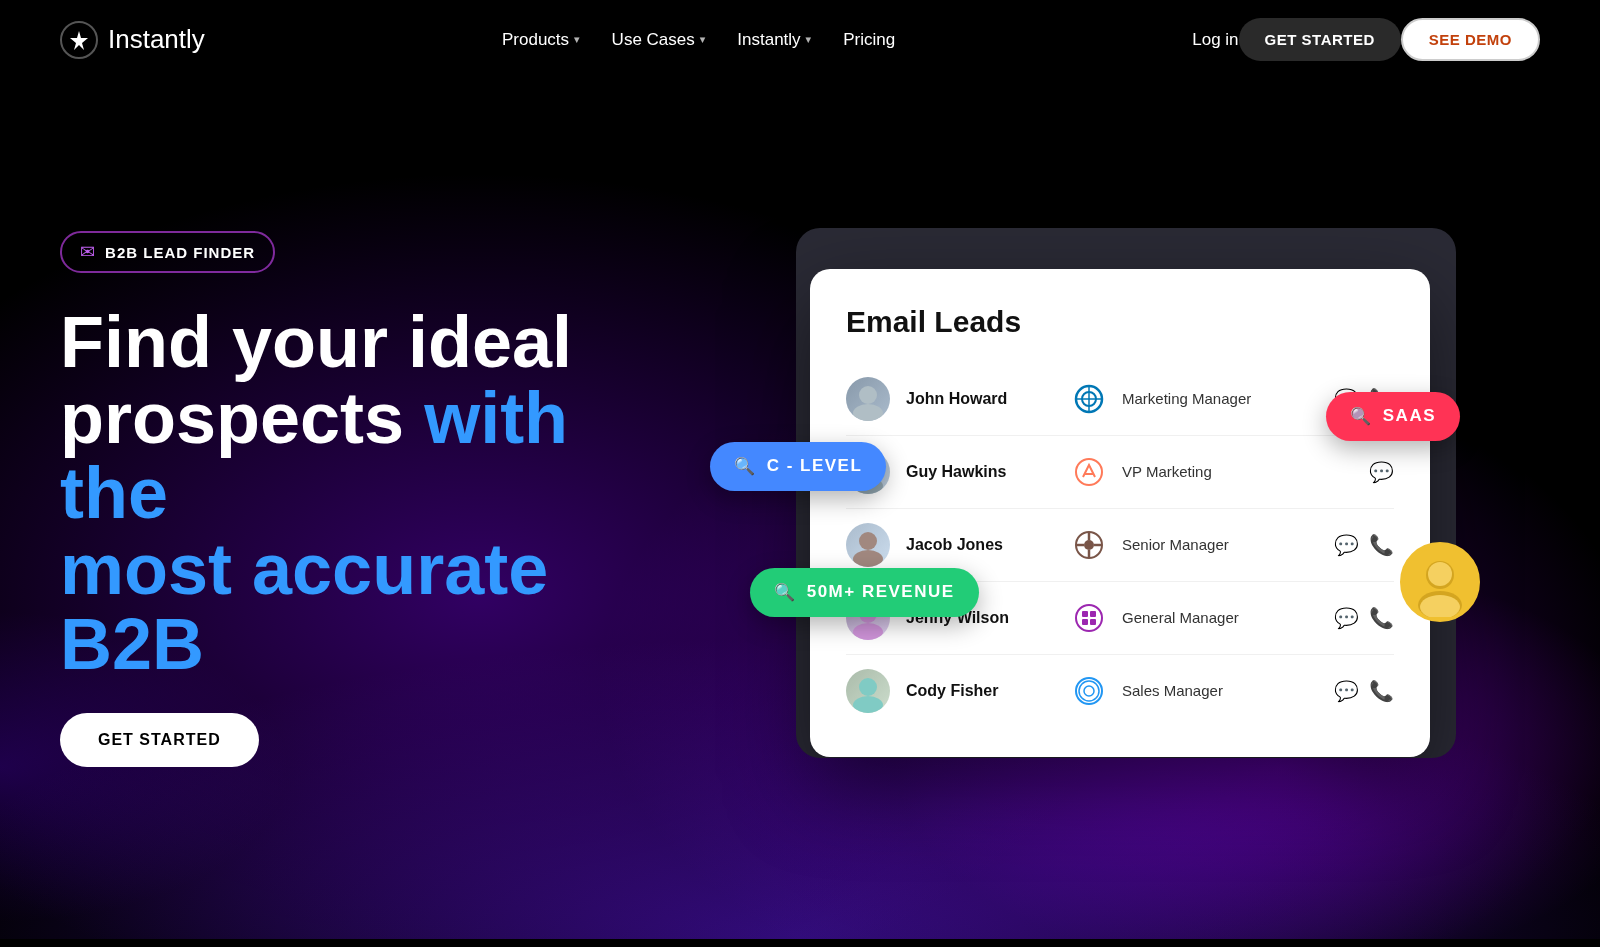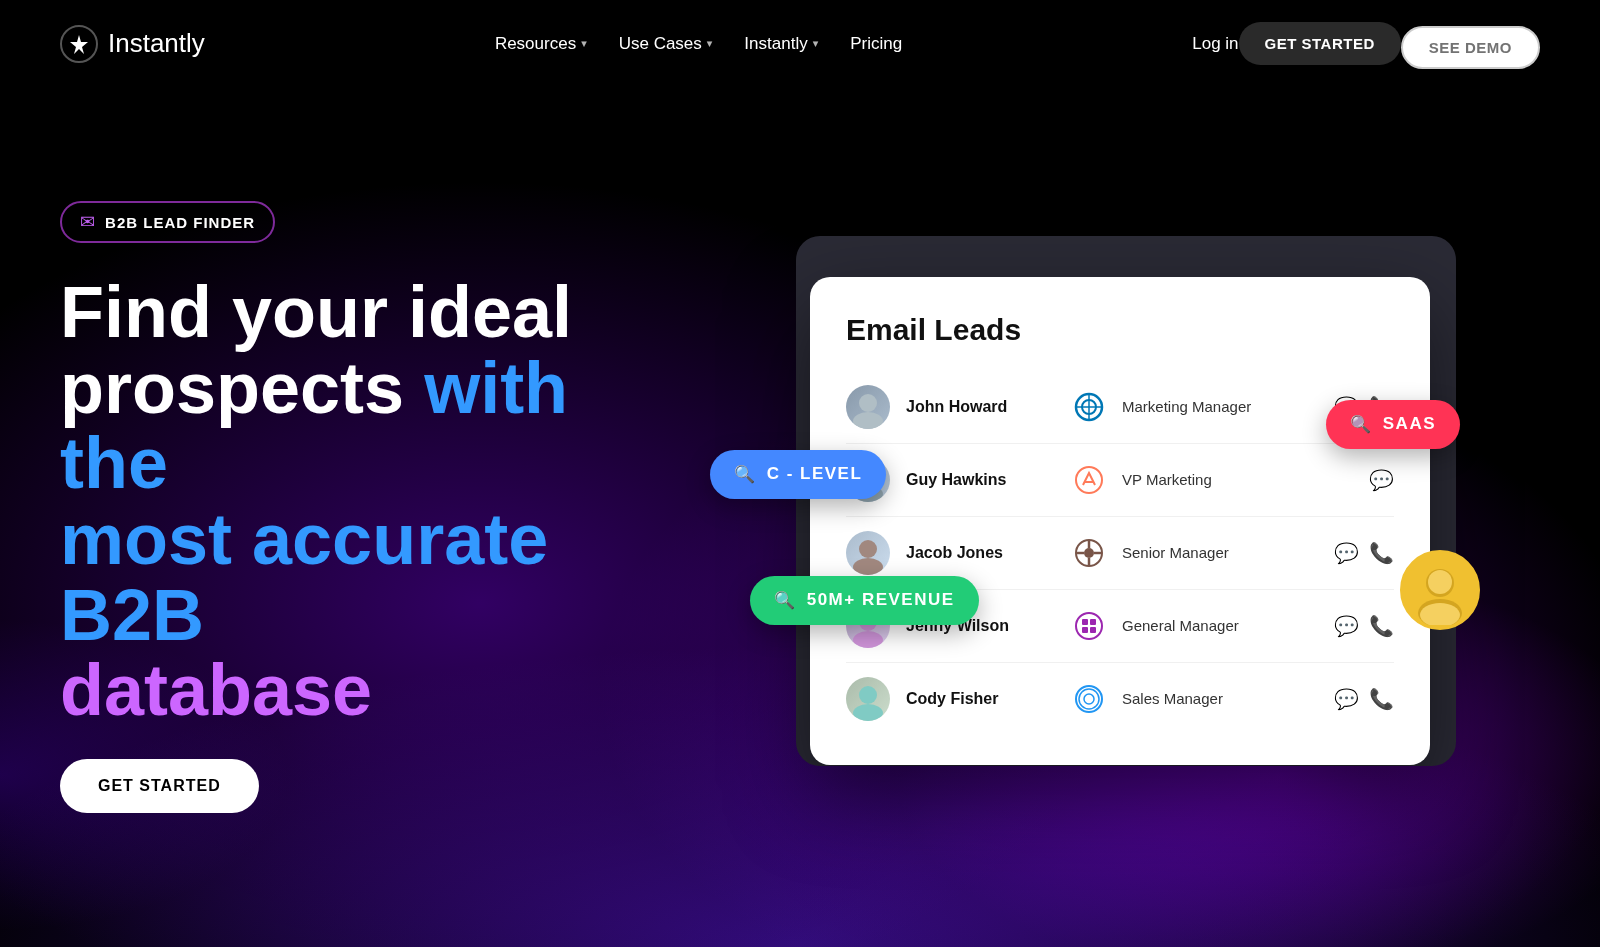--- a/index.html
+++ b/index.html
@@ -89,29 +89,28 @@
       border-radius: 50px;
       padding: 13px 26px;
       font-size: 15px;
       font-weight: 700;
       letter-spacing: 0.5px;
       cursor: pointer;
     }
 
     .btn-see-demo {
       background: #fff;
-      color: #737373;
+      color: #c2410c;
       border: 2px solid #ccc;
       border-radius: 50px;
       padding: 11px 26px;
       font-size: 15px;
       font-weight: 700;
       letter-spacing: 0.5px;
       cursor: pointer;
-      margin-top: 8px;
     }
 
     
     .hero {
       position: relative;
       display: flex;
       align-items: center;
       min-height: 860px;
       padding: 40px 60px 60px;
       overflow: hidden;
@@ -364,21 +363,21 @@
     <div class="logo-icon">
       <svg width="20" height="20" viewBox="0 0 20 20" fill="none">
         <polygon points="10,1 12,8 19,8 13,13 15,20 10,15 5,20 7,13 1,8 8,8" fill="white"></polygon>
       </svg>
     </div>
     <span class="logo-text">Instantly</span>
   </div>
 
   <div class="nav-links">
     <div class="nav-link">
-      <span>Resources</span>
+      <span>Products</span>
       <span class="chevron">▾</span>
     </div>
     <div class="nav-link">
       <span>Use Cases</span>
       <span class="chevron">▾</span>
     </div>
     <div class="nav-link">
       <span>Instantly</span>
       <span class="chevron">▾</span>
     </div>
@@ -396,21 +395,21 @@
 
 <section class="hero">
 
   <div class="hero-left">
     <div class="badge">
       <span class="badge-icon">✉</span>
       <span class="badge-text">B2B LEAD FINDER</span>
     </div>
 
     <h1 class="hero-headline">
-      <span class="white">Find your ideal<br>prospects </span><span class="blue">with the<br>most accurate B2B<br></span><span class="purple">database</span>
+      <span class="white">Find your ideal<br>prospects </span><span class="blue">with the<br>most accurate B2B<br></span>
     </h1>
 
 
     <button class="btn-get-started-hero">GET STARTED</button>
   </div>
 
   <div class="hero-right">
     <div style="position:relative;">
 
       <div class="dark-card-bg"></div>

